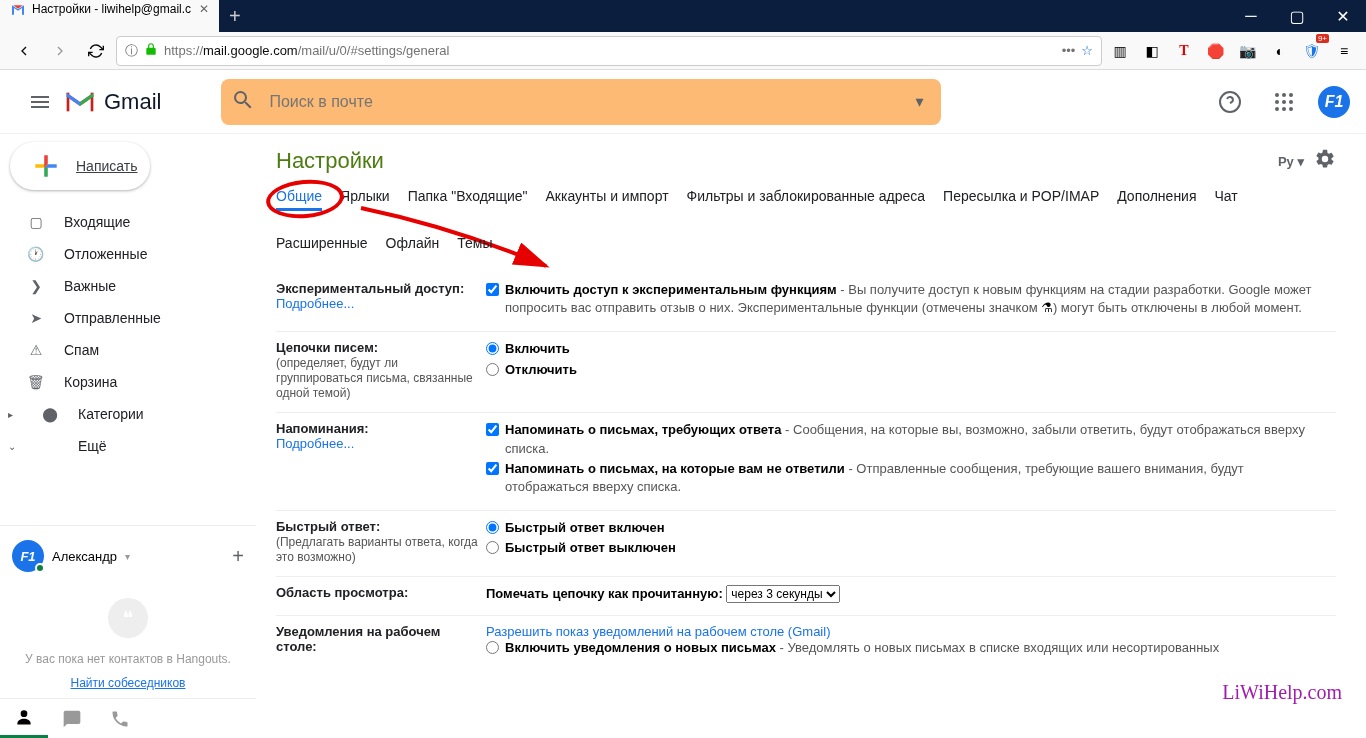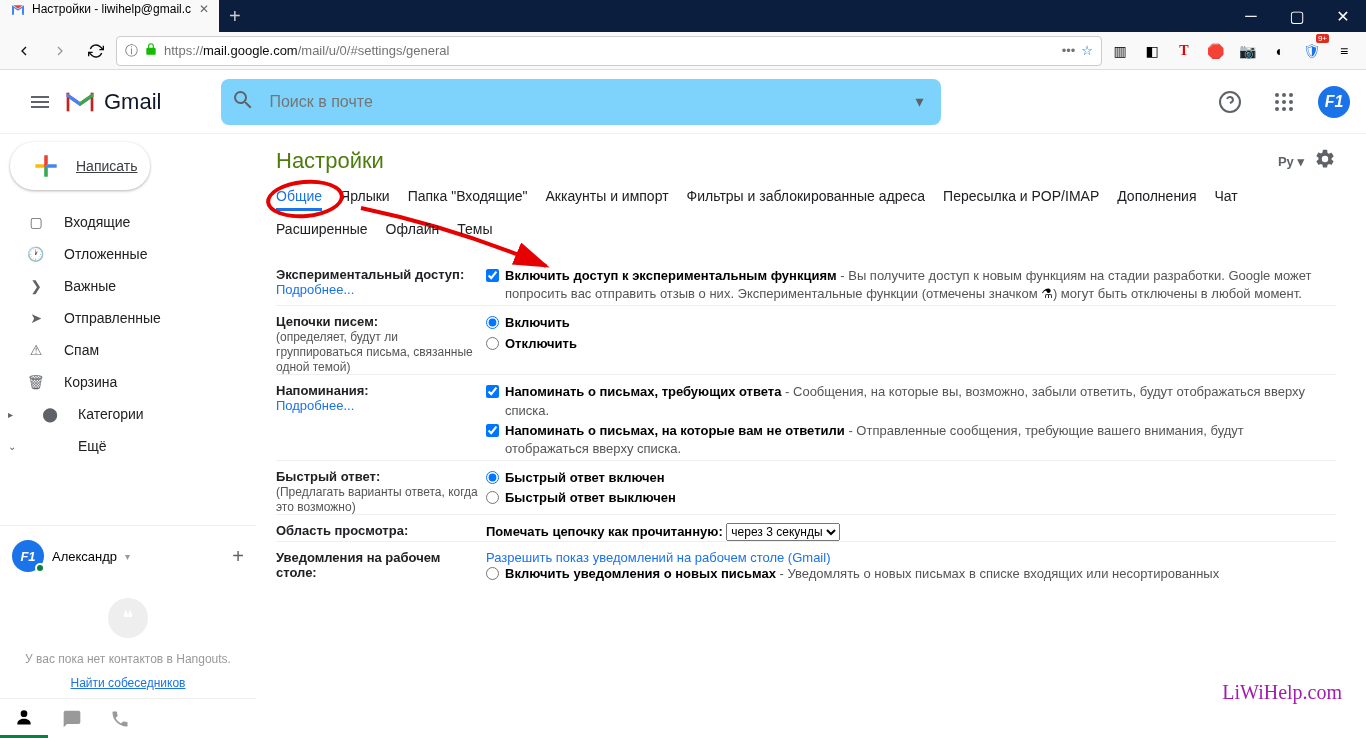--- a/index.html
+++ b/index.html
@@ -23,21 +23,21 @@
 .url-bar .url-text { color: #737373; }
 .url-bar .url-text .domain { color: #0c0c0d; }
 .toolbar-icons { display: flex; gap: 4px; align-items: center; }
 .toolbar-icon { width: 28px; height: 28px; display: flex; align-items: center; justify-content: center; cursor: pointer; font-size: 14px; }
 
 
 .gmail-header { height: 64px; display: flex; align-items: center; padding: 0 16px; border-bottom: 1px solid #f1f1f1; }
 .menu-btn { width: 48px; height: 48px; display: flex; align-items: center; justify-content: center; cursor: pointer; border-radius: 50%; }
 .gmail-logo { display: flex; align-items: center; gap: 8px; margin-right: 60px; }
 .gmail-logo-text { font-size: 22px; color: #0f172a; }
-.search-box { flex: 1; max-width: 720px; height: 46px; background: #7dd3fc; border-radius: 8px; display: flex; align-items: center; padding: 0 10px; gap: 14px; }
+.search-box { flex: 1; max-width: 720px; height: 46px; background: #fdba74; border-radius: 8px; display: flex; align-items: center; padding: 0 10px; gap: 14px; }
 .search-box input { flex: 1; border: none; background: transparent; font-size: 16px; outline: none; }
 .search-caret { color: #5f6368; cursor: pointer; padding: 0 8px; }
 .header-right { margin-left: auto; display: flex; align-items: center; gap: 14px; }
 .header-icon { width: 40px; height: 40px; display: flex; align-items: center; justify-content: center; cursor: pointer; border-radius: 50%; color: #5f6368; }
 .avatar { width: 32px; height: 32px; border-radius: 50%; background: #1a73e8; color: #fff; display: flex; align-items: center; justify-content: center; font-weight: bold; font-style: italic; }
 
 
 .gmail-body { display: flex; height: calc(738px - 32px - 38px - 64px); }
 
 
@@ -62,29 +62,29 @@
 .hf-btn { flex: 0 0 48px; display: flex; align-items: center; justify-content: center; color: #999; cursor: pointer; }
 .hf-btn.active { color: #000; border-bottom: 3px solid #0b8043; }
 
 
 .main { flex: 1; overflow-y: auto; padding: 14px 30px 0 20px; }
 .settings-header { display: flex; align-items: center; margin-bottom: 14px; }
 .settings-title { font-size: 22px; color: #4d7c0f; }
 .settings-header-right { margin-left: auto; display: flex; align-items: center; gap: 10px; color: #5f6368; }
 .density-label { font-size: 13px; font-weight: bold; }
 
-.tabs-row { display: flex; flex-wrap: wrap; gap: 18px; font-size: 14px; color: #202124; margin-bottom: 10px; position: relative; }
+.tabs-row { display: flex; flex-wrap: wrap; gap: 18px; font-size: 14px; color: #202124; margin-bottom: 24px; position: relative; }
 .tab-link { cursor: pointer; padding-bottom: 4px; }
 .tab-link.active { color: #1a73e8; border-bottom: 3px solid #1a73e8; font-weight: 500; }
 
 .annotation-circle { position: absolute; border: 4px solid #e60000; border-radius: 50%; width: 78px; height: 38px; left: -10px; top: -8px; pointer-events: none; transform: rotate(-5deg); }
 .annotation-arrow { position: absolute; left: 80px; top: 10px; pointer-events: none; }
 
 .settings-table { width: 100%; border-collapse: collapse; font-size: 13px; }
-.settings-table td { vertical-align: top; padding: 8px 8px 0 0; border-top: 1px solid #eee; }
+.settings-table td { vertical-align: top; padding: 8px 8px 12px 0; border-top: 1px solid #eee; }
 .settings-table tr:first-child td { border-top: none; }
 .settings-table td.label-col { width: 210px; font-weight: bold; color: #202124; }
 .settings-table td.label-col .sub { font-weight: normal; color: #555; font-size: 12px; }
 .settings-table td.label-col a { color: #1a73e8; text-decoration: none; font-weight: normal; }
 .opt-row { display: flex; align-items: flex-start; gap: 6px; margin-bottom: 2px; line-height: 1.4; }
 .opt-row input { margin-top: 2px; }
 .opt-row b { color: #000; }
 .desc { color: #555; }
 .preview-select { font-size: 12px; }
 .link-blue { color: #1a73e8; cursor: pointer; }

